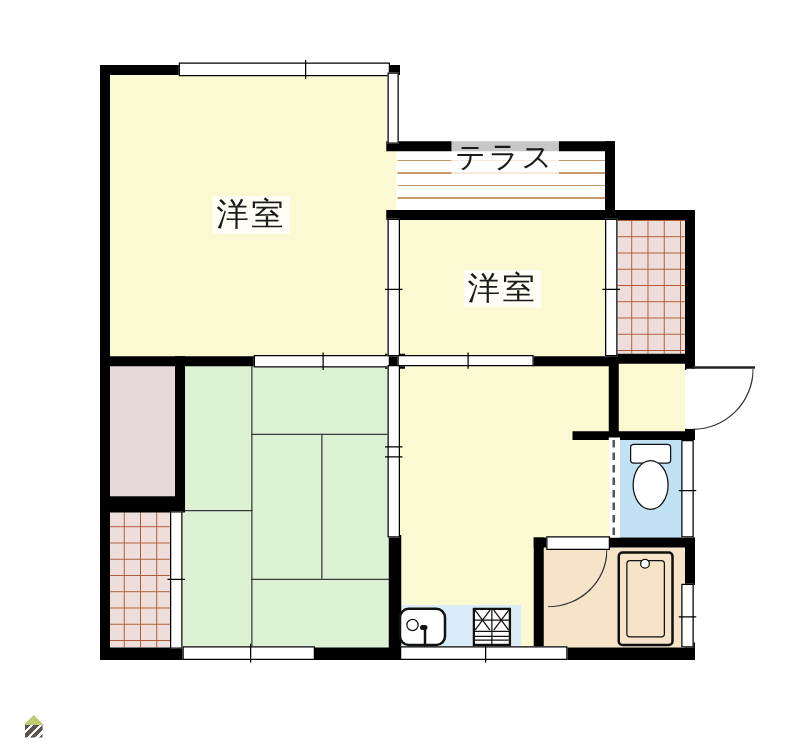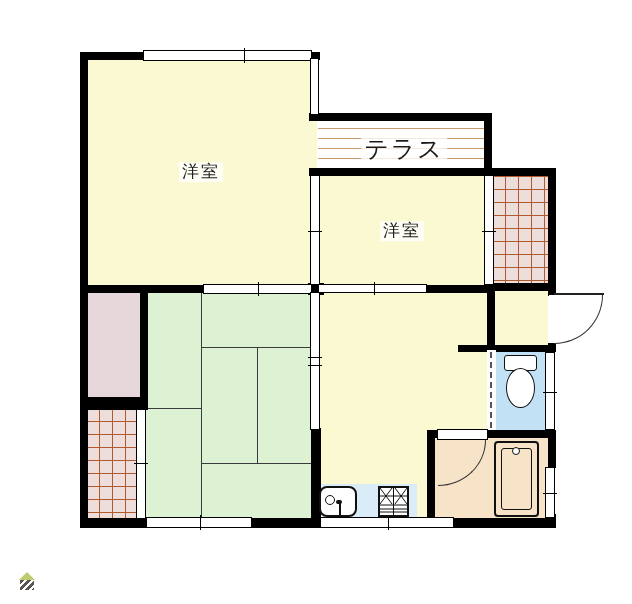--- a/index.html
+++ b/index.html
@@ -5,21 +5,21 @@
   html,body{margin:0;padding:0;background:#fff;}
   body{font-family:"Liberation Sans","DejaVu Sans",sans-serif;}
   #canvas{position:relative;width:632px;height:604px;background:#fff;overflow:hidden;}
   .abs{position:absolute;}
   .fill{position:absolute;}
   .w{position:absolute;background:var(--wall,#000);}
   .win{position:absolute;background:#fff;border:1px solid #000;box-sizing:border-box;}
   .win .tv{position:absolute;top:-3px;bottom:-3px;width:1px;background:#000;}
   .win .th{position:absolute;left:-3px;right:-3px;height:1px;background:#000;}
   .thinline{position:absolute;background:#3a3a3a;}
-  .room-label{position:absolute;transform:translate(-50%,-50%);font-size:17px;font-weight:500;
+  .room-label{position:absolute;transform:translate(-50%,-50%);font-size:26px;font-weight:500;
     color:#1a1a1a;letter-spacing:2px;line-height:1.15;white-space:nowrap;
     background:rgba(255,255,255,0.78);padding:0 3px;}
   .terrace-label{font-size:24px;}
   .terrace{background:#fff;background-image:repeating-linear-gradient(
       to bottom,transparent 0 9px,var(--terrace_line,#c8996a) 9px 10px);}
   .tile{background-color:var(--tile_fill,#eddedc);
     background-image:linear-gradient(var(--tile_line,#b05a30) 1px,transparent 1px),
       linear-gradient(90deg,var(--tile_line,#b05a30) 1px,transparent 1px);
     background-size:13px 13px;}
   .yellow{background:var(--room_yellow,#faf9d2);}
@@ -156,21 +156,21 @@
     <line x1="1" y1="19" x2="30" y2="19" stroke="#111" stroke-width="1"></line>
     <line x1="2" y1="2" x2="14" y2="18" stroke="#111" stroke-width="1"></line>
     <line x1="14" y1="2" x2="2" y2="18" stroke="#111" stroke-width="1"></line>
     <line x1="17" y1="2" x2="29" y2="18" stroke="#111" stroke-width="1"></line>
     <line x1="29" y1="2" x2="17" y2="18" stroke="#111" stroke-width="1"></line>
     <line x1="2" y1="23" x2="29" y2="23" stroke="#111" stroke-width="1"></line>
     <line x1="2" y1="26" x2="29" y2="26" stroke="#111" stroke-width="1"></line>
   </svg>
 
   <div class="room-label" style="left:201px;top:172px;">洋室</div>
-  <div class="room-label terrace-label" style="left:404px;top:149px;">テラス</div>
+  <div class="room-label terrace-label" style="left:404px;top:126px;">テラス</div>
   <div class="room-label" style="left:402px;top:231px;">洋室</div>
 
   <div class="logo" style="left:19px;top:572px;">
     <span class="logo-icon">
       <i class="logo-roof"></i>
         <i class="logo-body"></i>
     </span>
   </div>
 
 </div>

